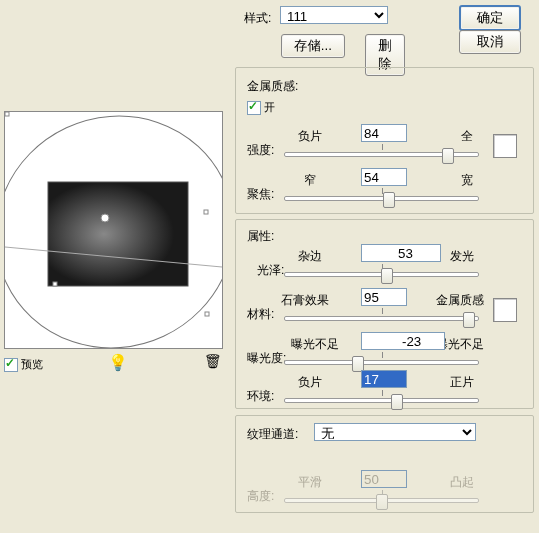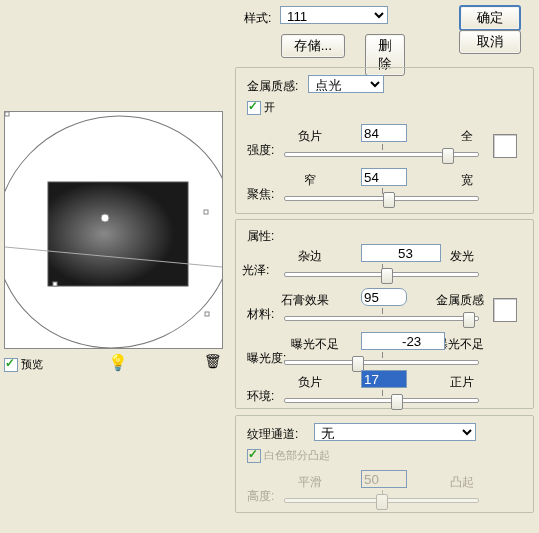--- a/index.html
+++ b/index.html
@@ -27,21 +27,20 @@
 
 <span class="lbl" style="left:244px;top:10px">样式:</span>
 <select class="select" style="position:absolute;left:280px;top:6px;width:108px"><option>111</option></select>
 <button class="btn primary" style="position:absolute;left:459px;top:5px;width:62px">确定</button>
 <button class="btn" style="position:absolute;left:459px;top:30px;width:62px">取消</button>
 <button class="btn" style="position:absolute;left:281px;top:34px;width:64px">存储...</button>
 <button class="btn" style="position:absolute;left:365px;top:34px;width:40px">删除</button>
 
 <div class="group" style="left:235px;top:67px;width:297px;height:145px">
   <span class="lbl" style="left:11px;top:10px">金属质感:</span>
-  <select class="select" style="position:absolute;left:72px;top:7px;width:76px"><option>点光</option></select>
   <div style="position:absolute;left:11px;top:32px"><span class="chk on"></span> <span>开</span></div>
 
   <span class="lbl" style="left:11px;top:74px">强度:</span>
   <span class="lbl" style="left:62px;top:60px">负片</span>
   <span class="lbl" style="left:225px;top:60px">全</span>
   <input class="input" style="position: absolute; left: 125px; top: 56px;" value="84">
   <div class="slider" style="left:48px;top:76px;width:195px">
       <div class="track"></div>
       <div class="tick" style="left:50%"></div>
       <div class="thumb" style="left:84%"></div>
@@ -55,34 +54,34 @@
   <div class="slider" style="left:48px;top:120px;width:195px">
       <div class="track"></div>
       <div class="tick" style="left:50%"></div>
       <div class="thumb" style="left:54%"></div>
     </div>
 </div>
 
 <div class="group" style="left:235px;top:219px;width:297px;height:188px">
   <span class="lbl" style="left:11px;top:8px;color:#000">属性:</span>
 
-  <span class="lbl" style="left:6px;top:42px">光泽:</span>
+  <span class="lbl" style="left:21px;top:42px">光泽:</span>
   <span class="lbl" style="left:62px;top:28px">杂边</span>
   <span class="lbl" style="left:214px;top:28px">发光</span>
   <input class="input" style="position: absolute; left: 125px; top: 24px; padding-left: 36px;" value="53">
   <div class="slider" style="left:48px;top:44px;width:195px">
       <div class="track"></div>
       <div class="tick" style="left:50%"></div>
       <div class="thumb" style="left:53%"></div>
     </div>
 
   <span class="lbl" style="left:11px;top:86px">材料:</span>
   <span class="lbl" style="left:45px;top:72px">石膏效果</span>
   <span class="lbl" style="left:200px;top:72px">金属质感</span>
-  <input class="input" style="position: absolute; left: 125px; top: 68px; border-radius: 7px;" value="95">
+  <input class="input" style="position: absolute; left: 125px; top: 68px;" value="95">
   <div class="slider" style="left:48px;top:88px;width:195px">
       <div class="track"></div>
       <div class="tick" style="left:50%"></div>
       <div class="thumb" style="left:95%"></div>
     </div>
   <div class="swatch" style="position:absolute;left:257px;top:78px"></div>
 
   <span class="lbl" style="left:11px;top:130px">曝光度:</span>
   <span class="lbl" style="left:55px;top:116px">曝光不足</span>
   <span class="lbl" style="left:200px;top:116px">曝光不足</span>
@@ -100,21 +99,20 @@
   <div class="slider" style="left:48px;top:170px;width:195px">
       <div class="track"></div>
       <div class="tick" style="left:50%"></div>
       <div class="thumb" style="left:58%"></div>
     </div>
 </div>
 
 <div class="group" style="left:235px;top:415px;width:297px;height:96px">
   <span class="lbl" style="left:11px;top:10px">纹理通道:</span>
   <select class="select" style="position:absolute;left:78px;top:7px;width:162px"><option>无</option></select>
-  <div style="position:absolute;left:11px;top:32px" class="disabled"><span class="chk on off"></span> <span>白色部分凸起</span></div>
   <span class="lbl disabled" style="left:11px;top:72px">高度:</span>
   <span class="lbl disabled" style="left:62px;top:58px">平滑</span>
   <span class="lbl disabled" style="left:214px;top:58px">凸起</span>
   <input class="input disabled" style="position: absolute; left: 125px; top: 54px; color: rgb(172, 168, 153); background: rgb(236, 233, 216);" disabled="" value="50">
   <div class="slider" style="left:48px;top:74px;width:195px;opacity:.5">
       <div class="track"></div>
       <div class="tick" style="left:50%"></div>
       <div class="thumb" style="left:50%"></div>
     </div>
 </div>

